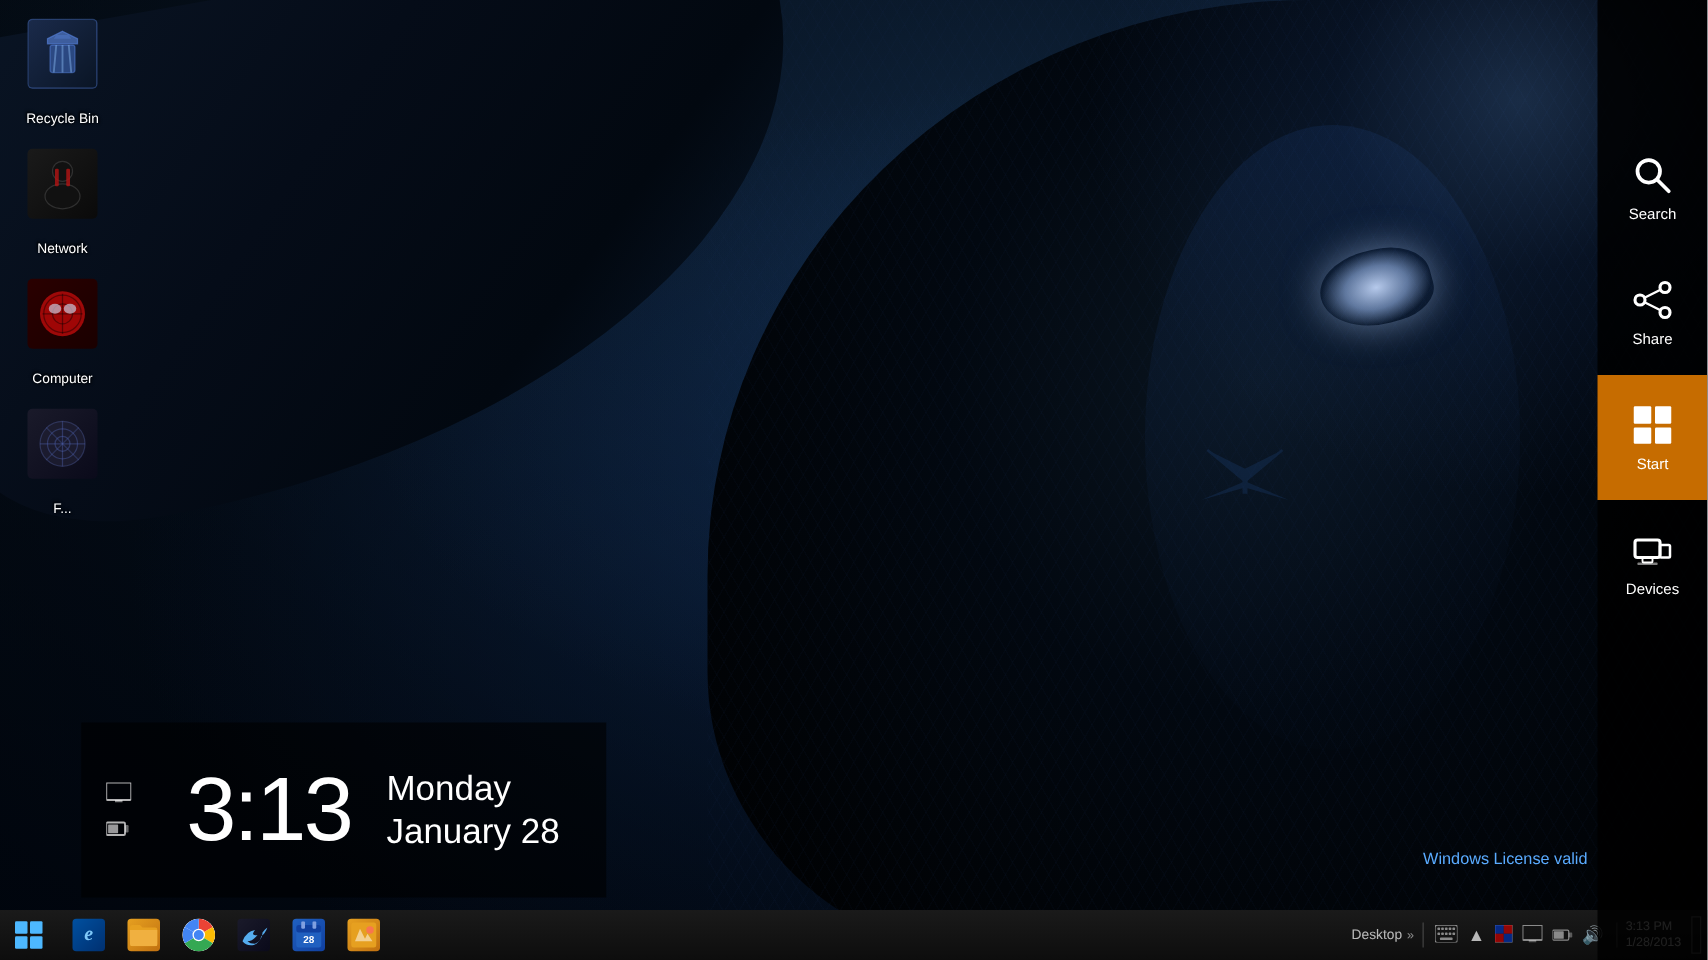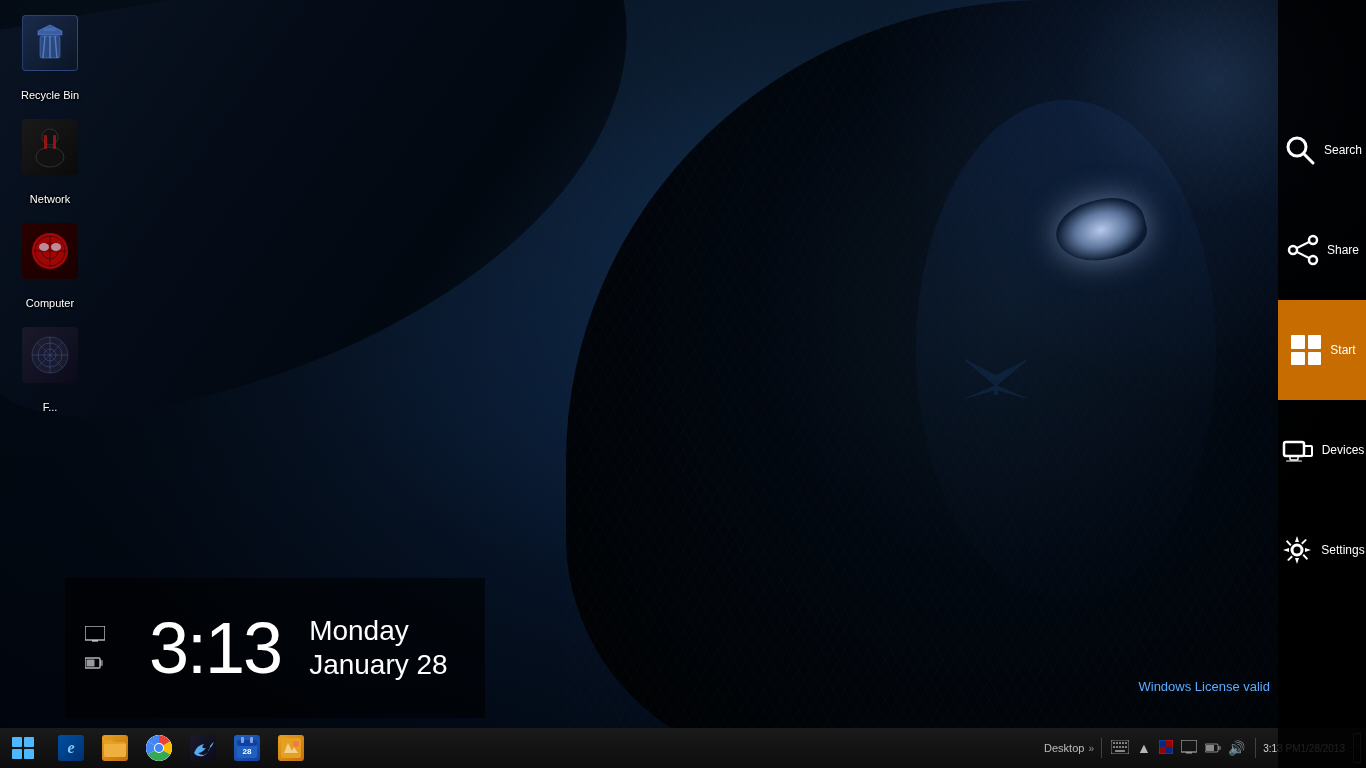--- a/index.html
+++ b/index.html
@@ -171,20 +171,21 @@
       flex-direction: column;
       align-items: center;
       padding-top: 100px;
       gap: 0;
     }
 
     .charm-item {
       width: 88px;
       height: 100px;
       display: flex;
+      flex-direction: column;
       align-items: center;
       justify-content: center;
       cursor: pointer;
       color: #fff;
       gap: 6px;
       border-radius: 0;
     }
 
     .charm-item.start-charm {
       background: rgba(220,120,0,0.9);
@@ -640,21 +641,21 @@
         <rect x="0" y="1" width="13" height="8" rx="1" fill="none" stroke="rgba(255,255,255,0.5)" stroke-width="1"></rect>
         <rect x="1" y="2" width="8" height="6" rx="0.5" fill="rgba(255,255,255,0.5)"></rect>
         <rect x="13" y="3" width="3" height="4" rx="1" fill="rgba(255,255,255,0.3)"></rect>
       </svg>
     </div>
 
     <div class="tray-icon vol-icon">🔊</div>
 
     <div class="tray-separator"></div>
 
-    <div style="display:flex;flex-direction:row;align-items:flex-start;color:rgba(255,255,255,0.8);font-size:10px;line-height:1.3;cursor:pointer">
+    <div style="display:flex;flex-direction:column;align-items:flex-start;color:rgba(255,255,255,0.8);font-size:10px;line-height:1.3;cursor:pointer">
       <span>3:13 PM</span>
       <span>1/28/2013</span>
     </div>
 
     <div class="show-desktop-btn"></div>
   </div>
 
   <div id="charm-bar">
 
     <div class="charm-item">
@@ -697,32 +698,16 @@
         <svg width="32" height="32" viewBox="0 0 32 32">
           <rect x="2" y="8" width="20" height="14" rx="2" fill="none" stroke="#fff" stroke-width="2.5"></rect>
           <rect x="22" y="12" width="8" height="10" rx="1" fill="none" stroke="#fff" stroke-width="2"></rect>
           <rect x="8" y="22" width="8" height="4" rx="1" fill="none" stroke="#fff" stroke-width="1.5"></rect>
           <rect x="4" y="26" width="16" height="2" rx="0.5" fill="rgba(255,255,255,0.5)"></rect>
         </svg>
       </div>
       <span class="charm-label">Devices</span>
     </div>
 
-    <div class="charm-item">
-      <div class="charm-icon">
-        <svg width="32" height="32" viewBox="0 0 32 32">
-          <circle cx="16" cy="16" r="5" fill="none" stroke="#fff" stroke-width="3"></circle>
-          <path d="M16 2 L18 8 L14 8 Z" fill="#fff"></path>
-          <path d="M16 30 L14 24 L18 24 Z" fill="#fff"></path>
-          <path d="M2 16 L8 14 L8 18 Z" fill="#fff"></path>
-          <path d="M30 16 L24 18 L24 14 Z" fill="#fff"></path>
-          <path d="M6.1 6.1 L10.5 10.5 L9.1 11.9 L5 7.5 Z" fill="#fff"></path>
-          <path d="M25.9 25.9 L21.5 21.5 L22.9 20.1 L27 24.5 Z" fill="#fff"></path>
-          <path d="M6.1 25.9 L10.5 21.5 L11.9 22.9 L7.5 27 Z" fill="#fff"></path>
-          <path d="M25.9 6.1 L21.5 10.5 L20.1 9.1 L24.5 5 Z" fill="#fff"></path>
-        </svg>
-      </div>
-      <span class="charm-label">Settings</span>
-    </div>
 
   </div>
 
 </div>
 
 </body></html>

